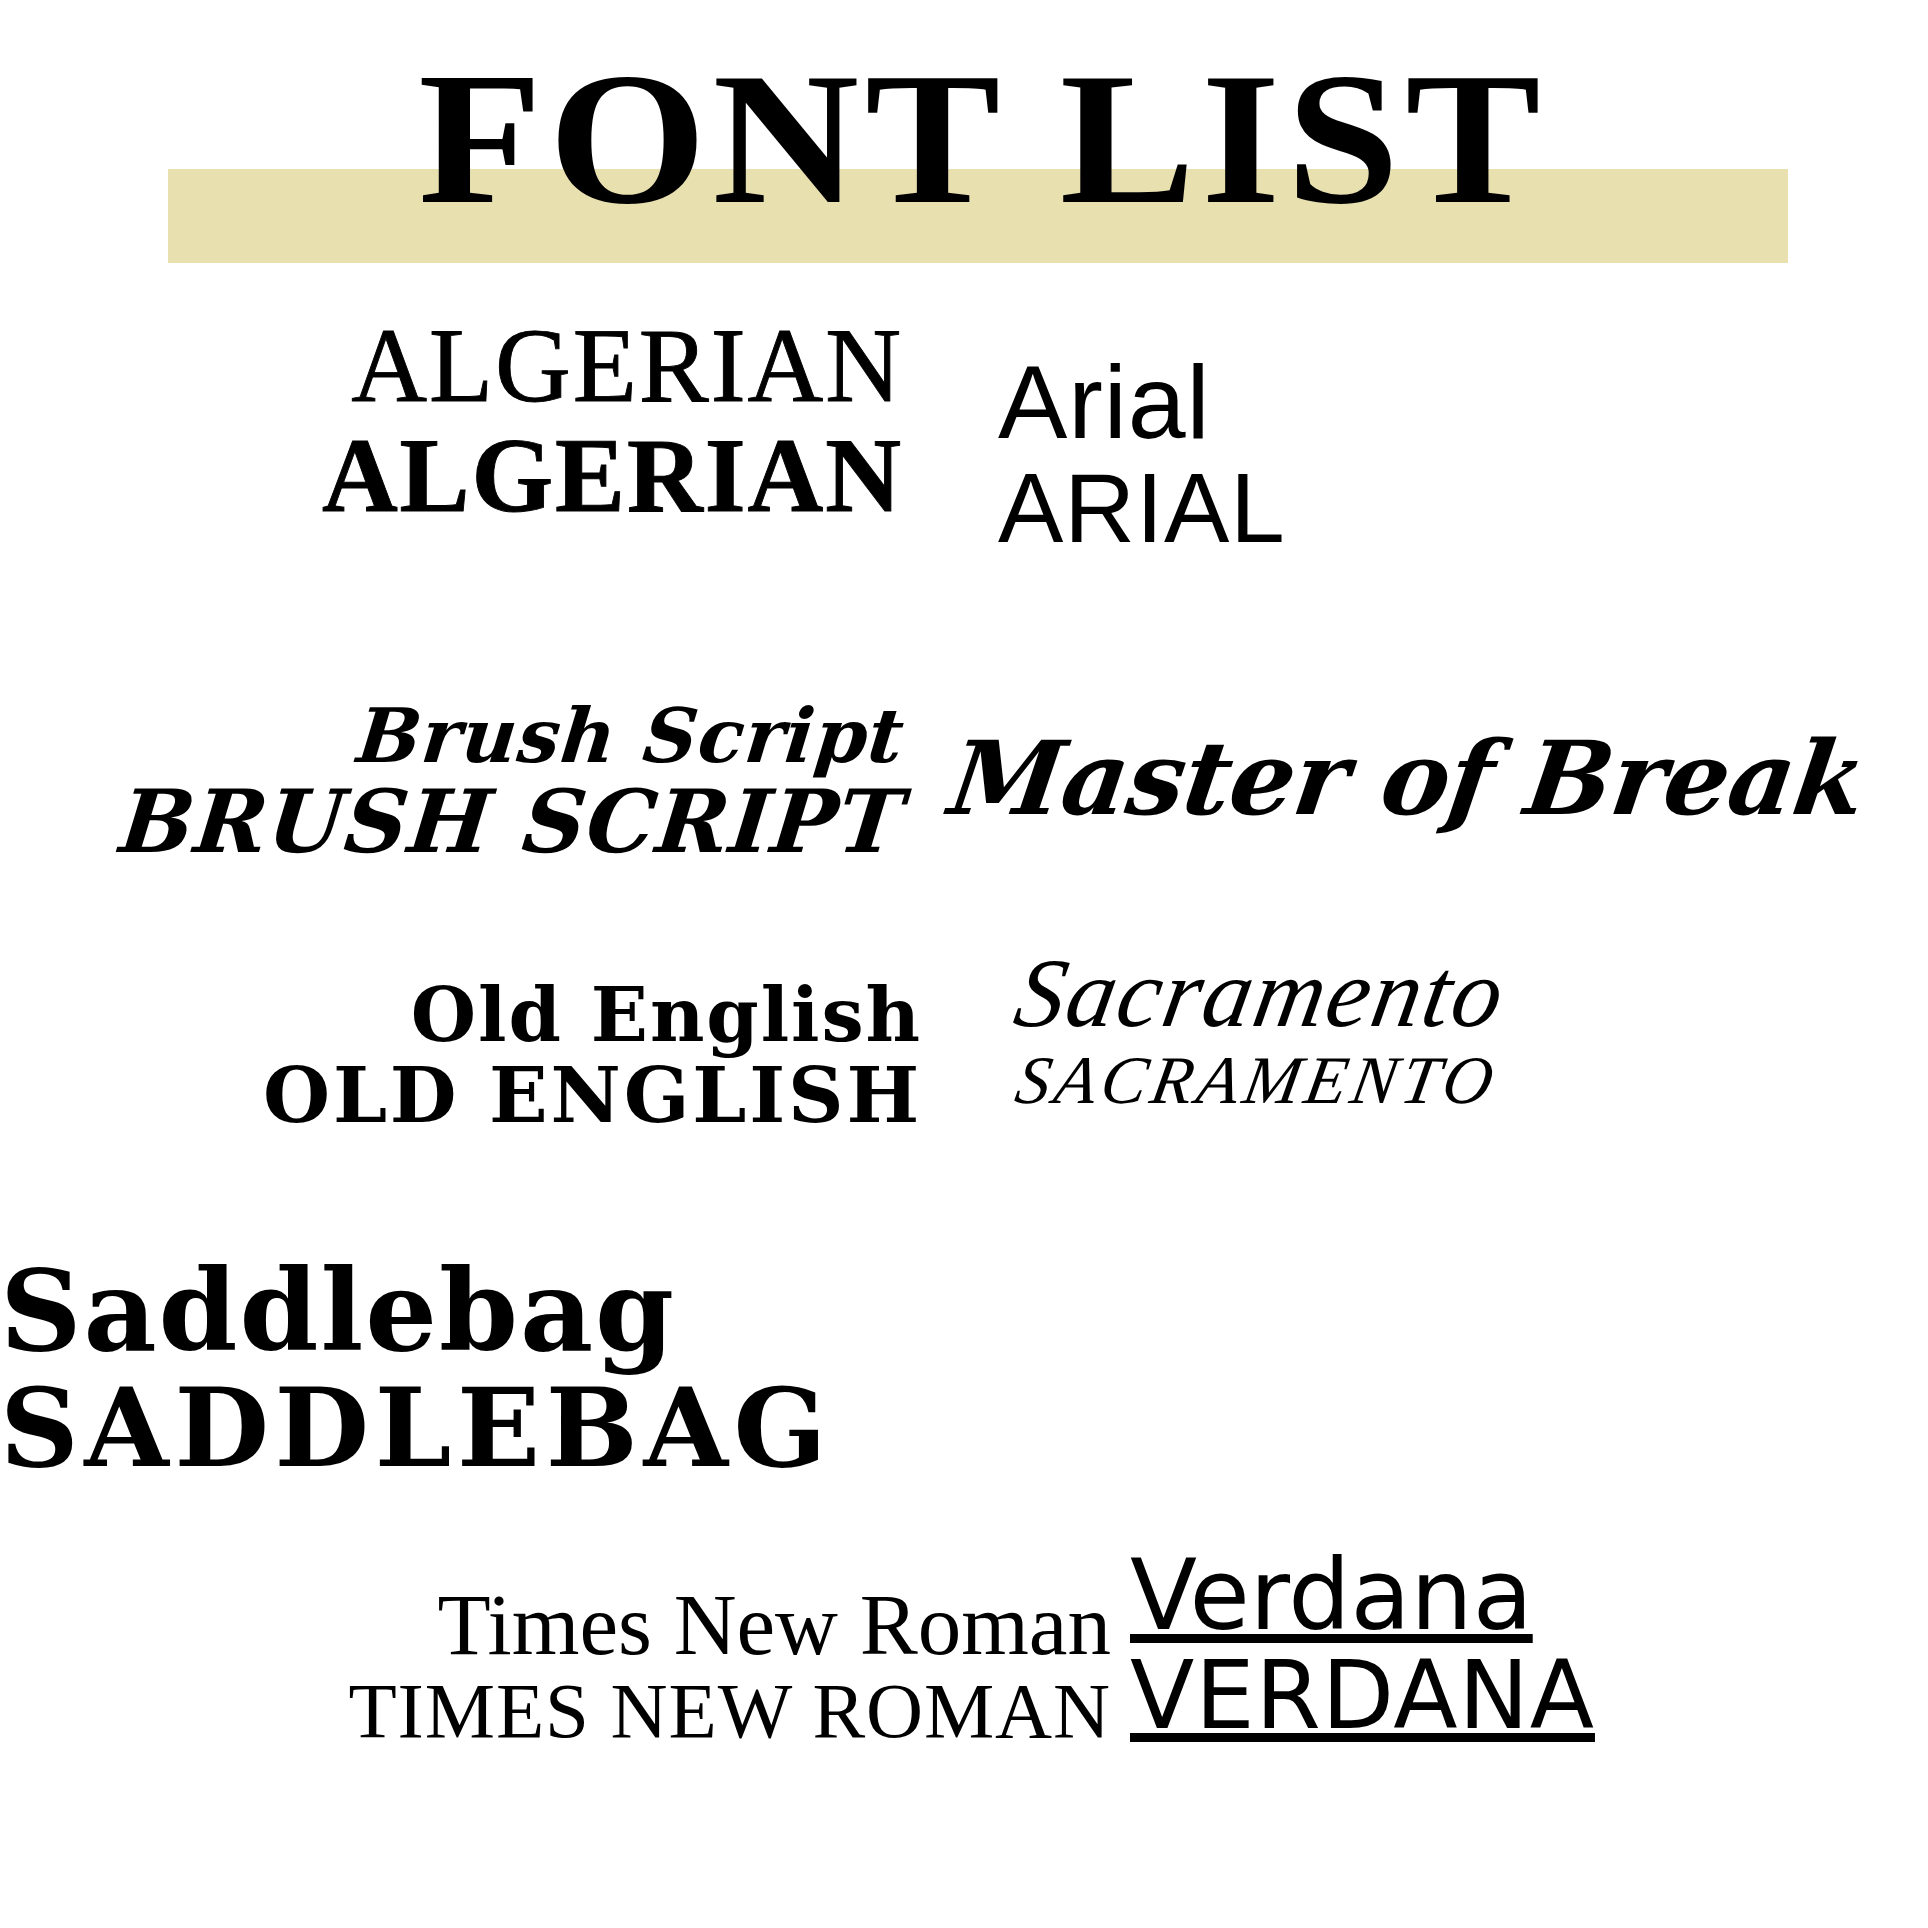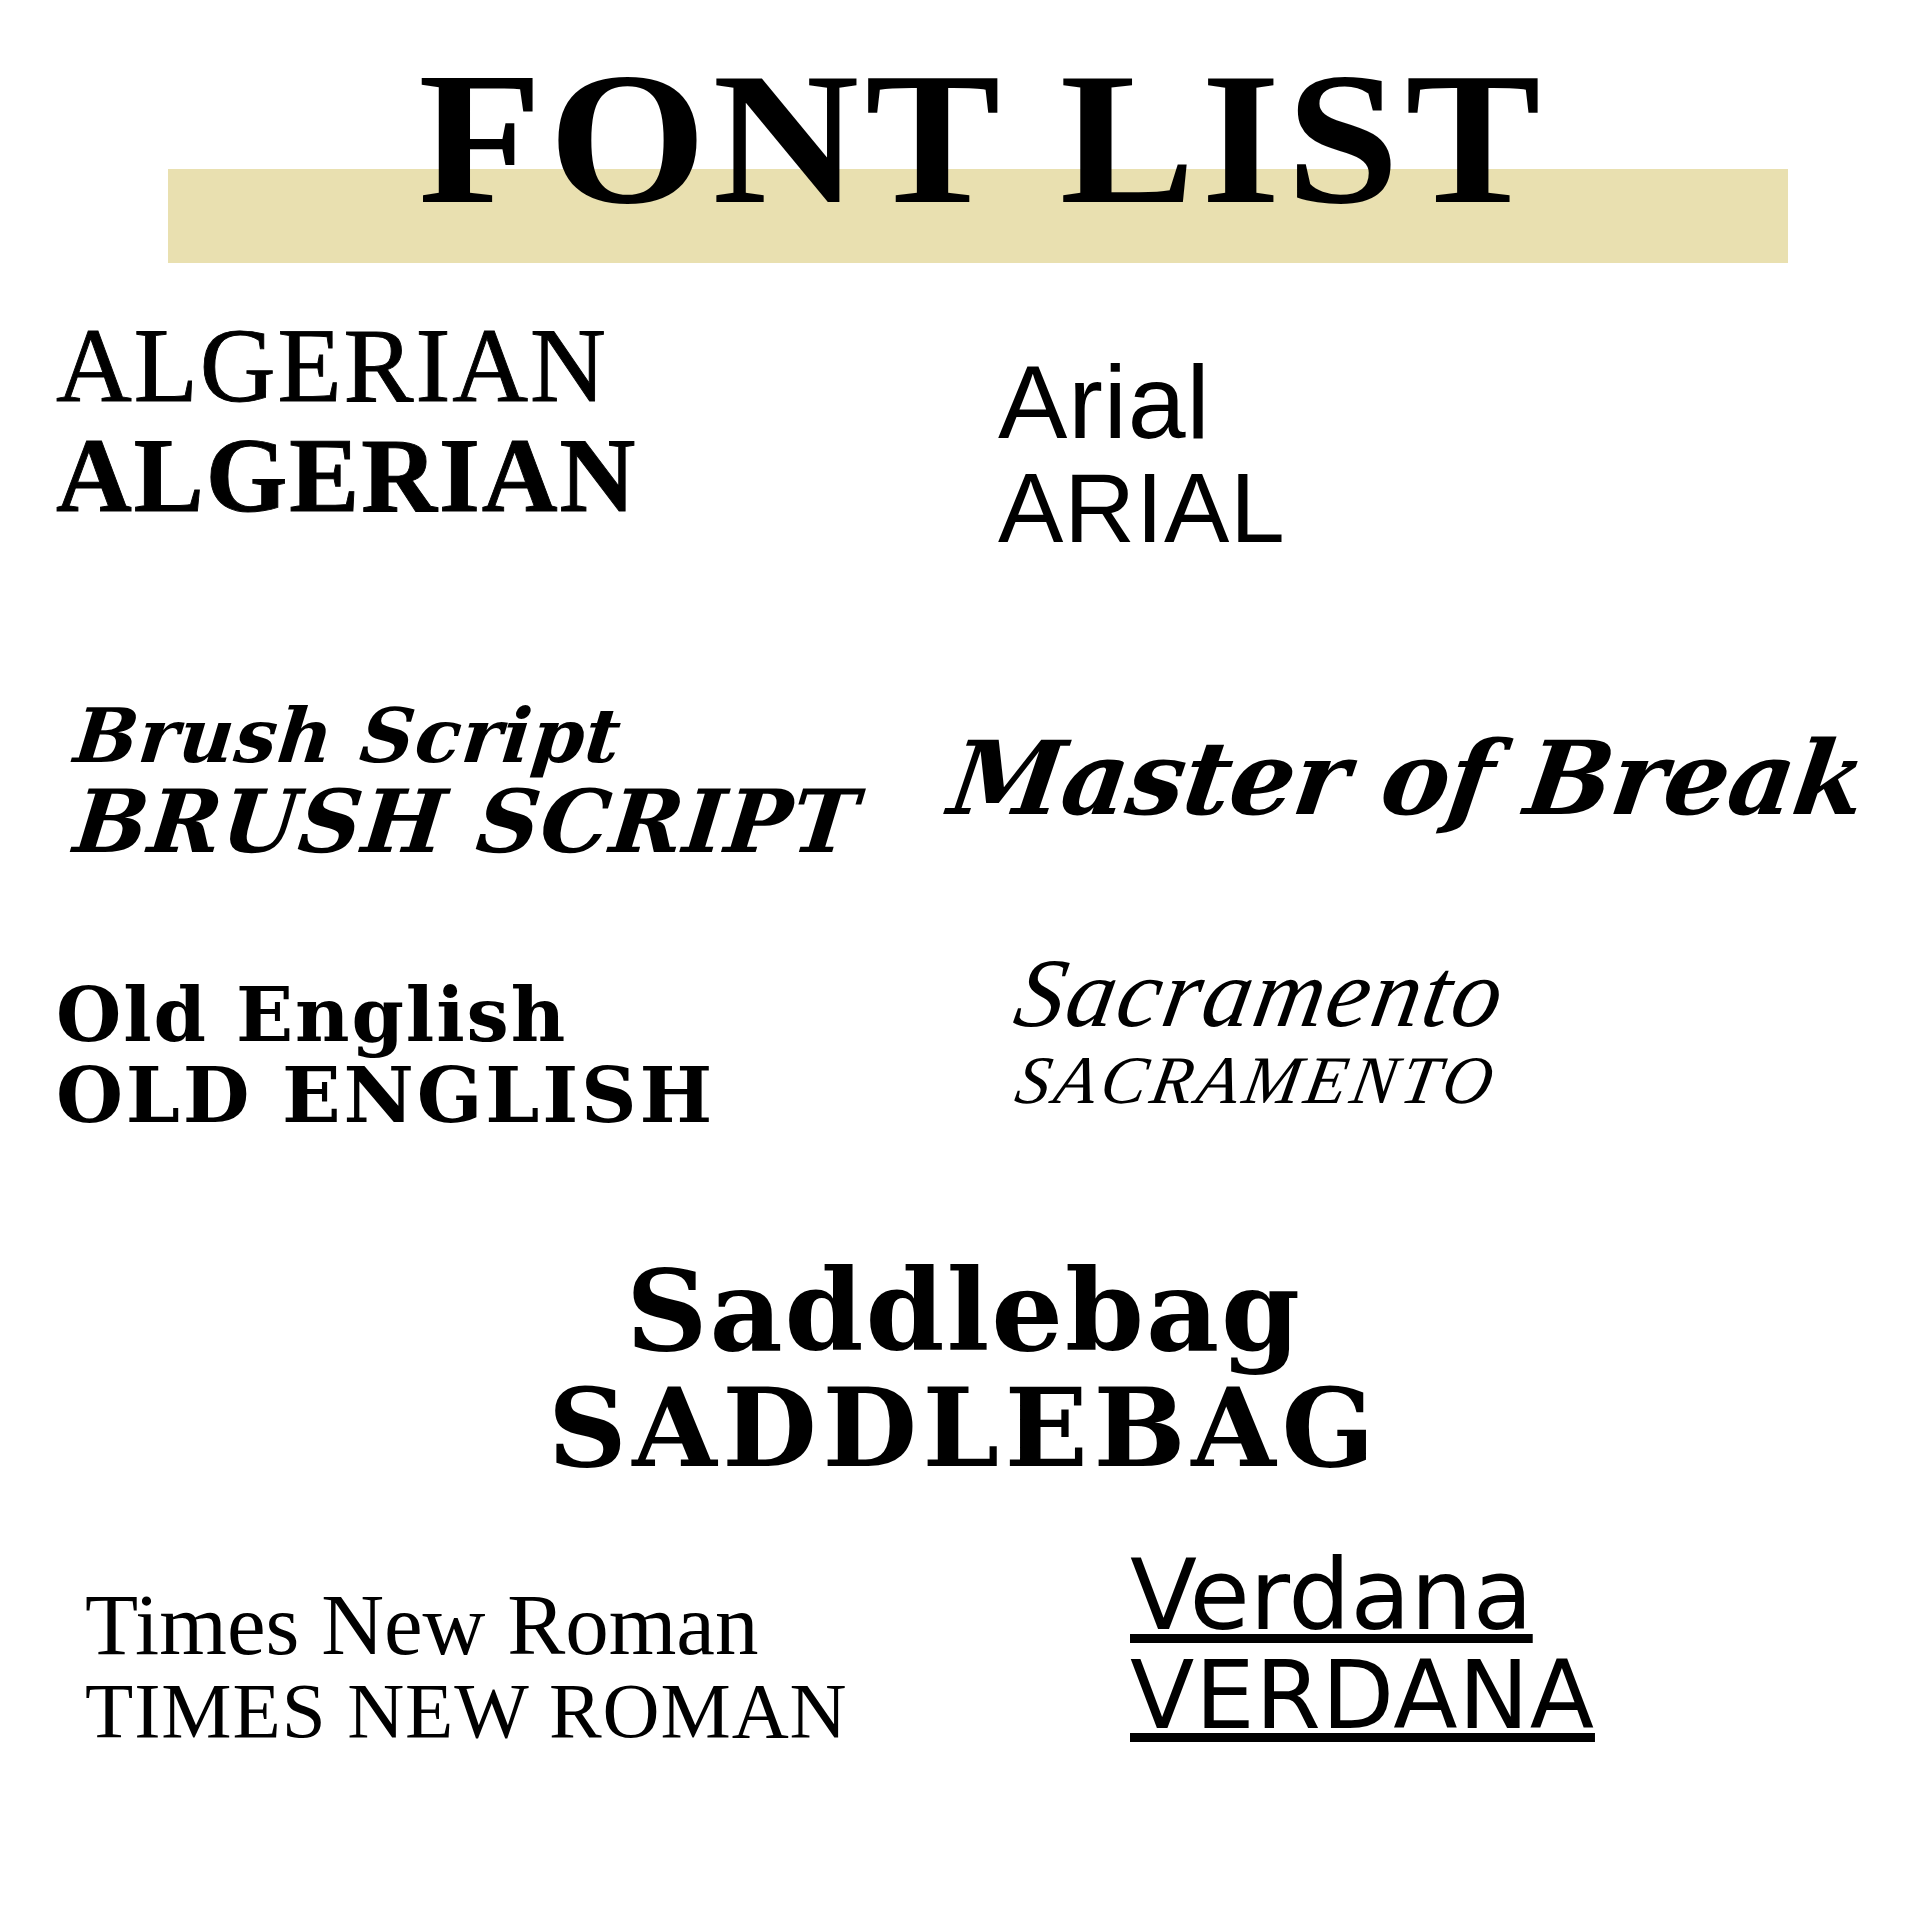--- a/index.html
+++ b/index.html
@@ -50,21 +50,21 @@
   
   .sample {
     white-space: nowrap;
     line-height: 1.05;
   }
   .row {
     position: absolute;
   }
 
   
-  .col-left  { text-align: left; }
+  .col-left  { text-align: right; }
   .col-right { text-align: left; }
 
   
   .algerian-1, .algerian-2 {
     font-family: "Liberation Serif", serif;
     font-size: 109px;
     font-weight: normal;
     letter-spacing: 1.9px;
     text-transform: uppercase;
     -webkit-text-stroke: 0.9px #000;
@@ -186,21 +186,21 @@
 <div class="row col-left" style="left:56px; top:976px; width:866px;">
   <div class="sample olde-1">Old English</div>
   <div class="sample olde-2">OLD ENGLISH</div>
 </div>
 
 <div class="row col-right" style="left:1017px; top:942px; width:829px;">
   <div class="sample sacra-1">Sacramento</div>
   <div class="sample sacra-2">SACRAMENTO</div>
 </div>
 
-<div class="row" style="left:0; top:1252px; width:1928px; text-align:center;">
+<div class="row" style="left:0; top:1252px; width:1928px; ">
   <div class="sample saddle-1">Saddlebag</div>
   <div class="sample saddle-2">SADDLEBAG</div>
 </div>
 
 <div class="row col-left" style="left:85px; top:1538px; width:1026px;margin-top:41px;">
   <div class="sample times-1">Times New Roman</div>
   <div class="sample times-2">TIMES NEW ROMAN</div>
 </div>
 
 <div class="row col-right" style="left:1130px; top:1544px; width:763px;text-decoration:underline;">

